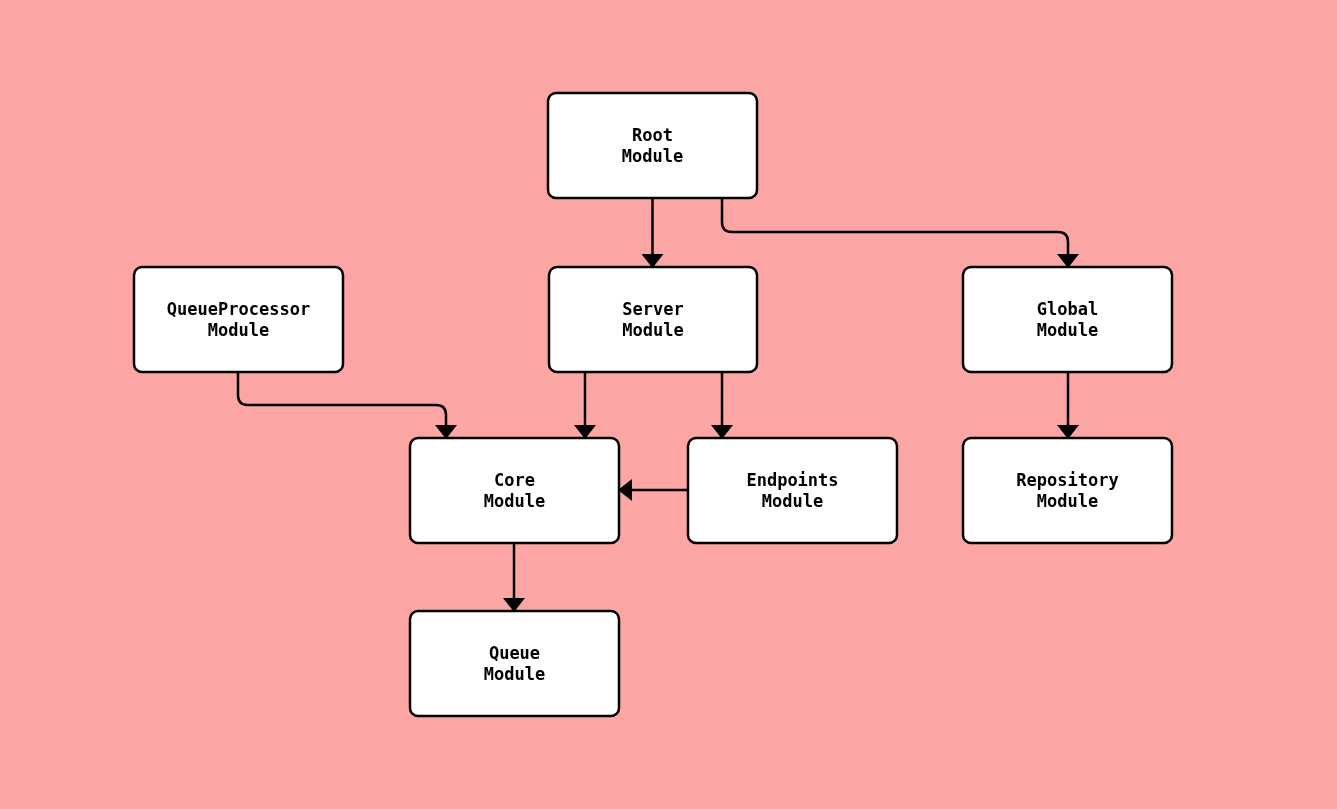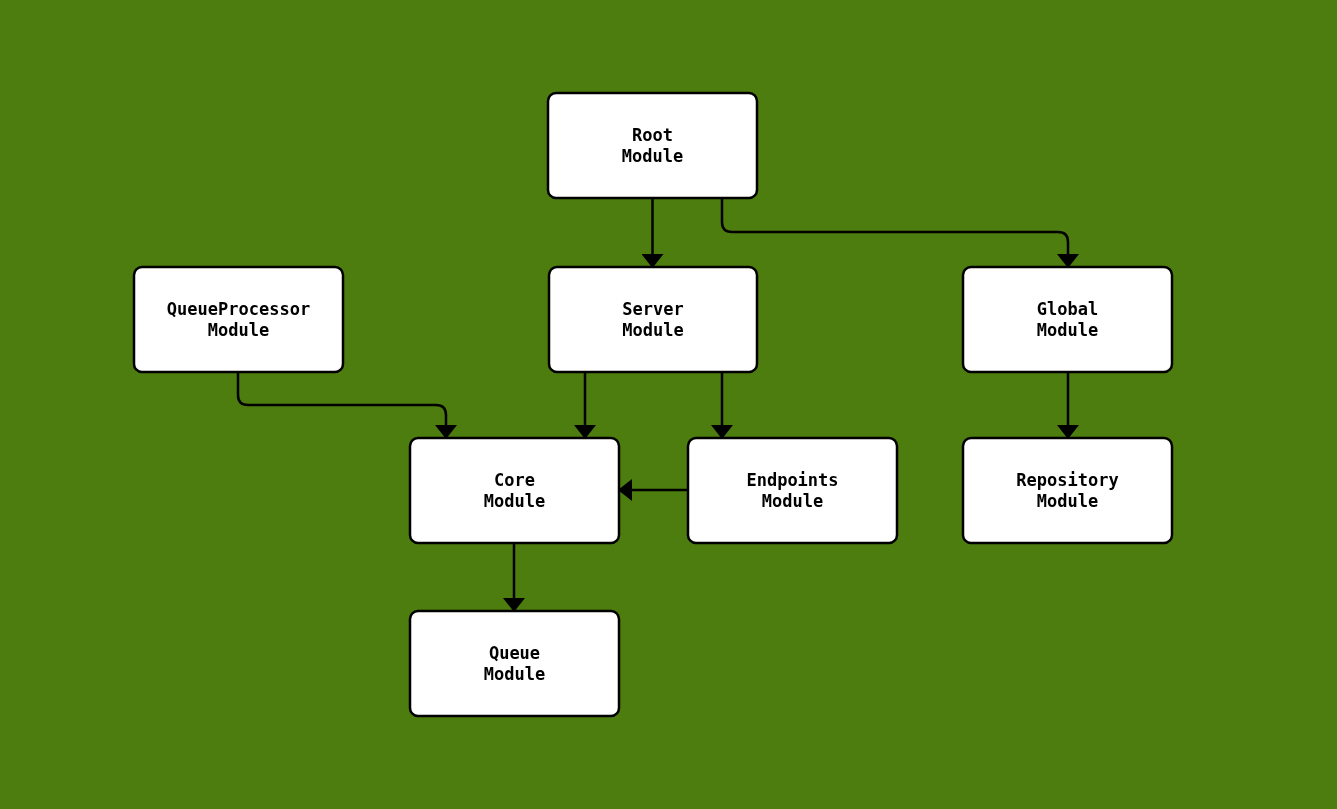--- a/index.html
+++ b/index.html
@@ -4,21 +4,21 @@
 <style>
   html, body {
     margin: 0;
     padding: 0;
     background: #ffffff;
   }
   .page {
     position: relative;
     width: 1337px;
     height: 809px;
-    background: #4d7c0f;
+    background: #fca5a5;
     overflow: hidden;
   }
   svg.diagram {
     display: block;
     width: 1337px;
     height: 809px;
   }
   svg.diagram text.node-label {
     font-family: "DejaVu Sans Mono", "Liberation Mono", monospace;
     font-weight: 700;

